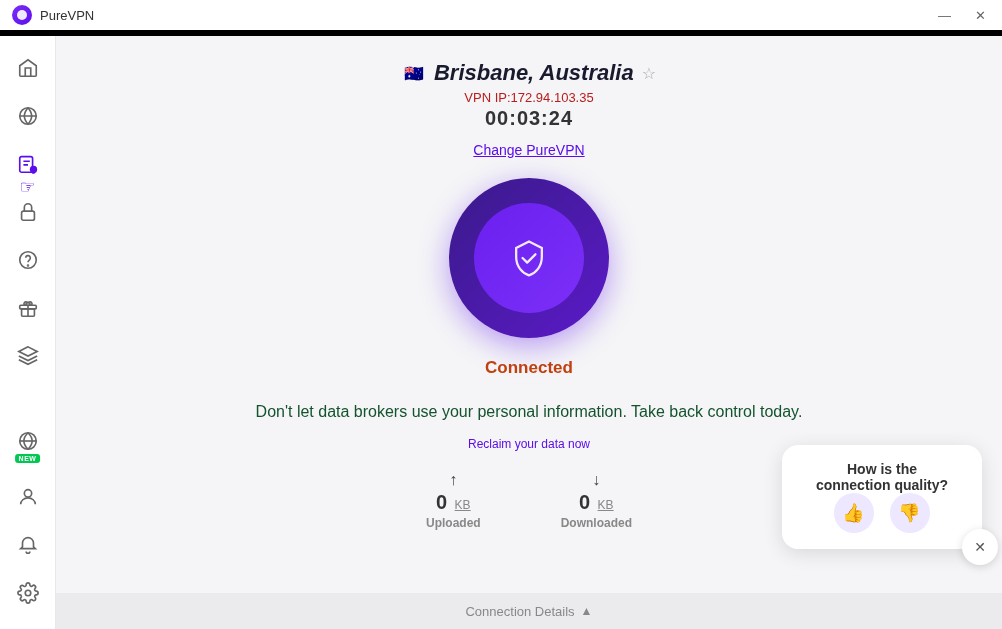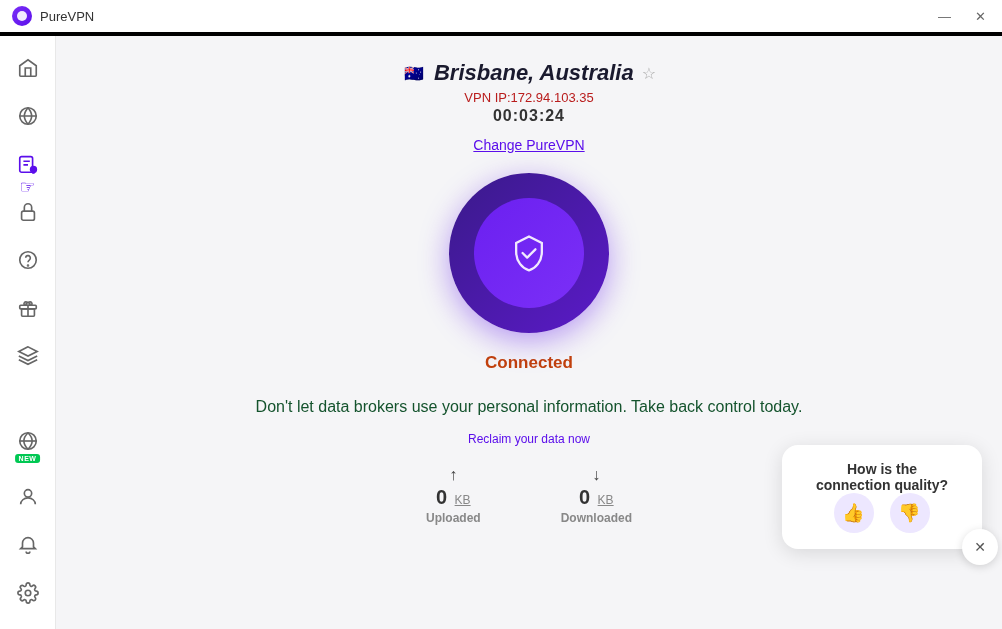--- a/index.html
+++ b/index.html
@@ -13,21 +13,21 @@
     }
 
     
     .titlebar {
       height: 36px;
       background: #ffffff;
       display: flex;
       align-items: center;
       justify-content: space-between;
       padding: 0 12px;
-      border-bottom: 4px solid #000000;
+      border-bottom: 6px solid #000000;
       position: relative;
       z-index: 10;
       gap: 26px;
     }
     .titlebar-left {
       display: flex;
       align-items: center;
       gap: 8px;
     }
     .app-logo {
@@ -142,21 +142,21 @@
       color: #aaa;
       font-size: 16px;
       cursor: pointer;
     }
     .vpn-ip {
       font-size: 13px;
       color: #b91c1c;
       margin-bottom: 2px;
     }
     .timer {
-      font-size: 16px;
+      font-size: 20px;
       font-weight: 600;
       color: #333;
       margin-bottom: 12px;
       letter-spacing: 1px;
     }
     .change-server {
       font-size: 14px;
       color: #5b0eeb;
       text-decoration: underline;
       cursor: pointer;
@@ -486,20 +486,24 @@
       <div class="stat-item">
         <span class="stat-arrow">↓</span>
         <div>
           <span class="stat-value">0</span>
           <span class="stat-unit">KB</span>
         </div>
         <span class="stat-label">Downloaded</span>
       </div>
     </div>
 
+    <div class="connection-details-bar">
+      <span class="connection-details-text">Connection Details</span>
+      <span class="chevron-up">▲</span>
+    </div>
 
     <div class="quality-popup">
       <div class="quality-title">How is the<br>connection quality?</div>
       <div class="quality-buttons">
         <button class="quality-btn thumbs-up">👍</button>
         <button class="quality-btn thumbs-down">👎</button>
       </div>
       <button class="quality-close">✕</button>
     </div>
 

